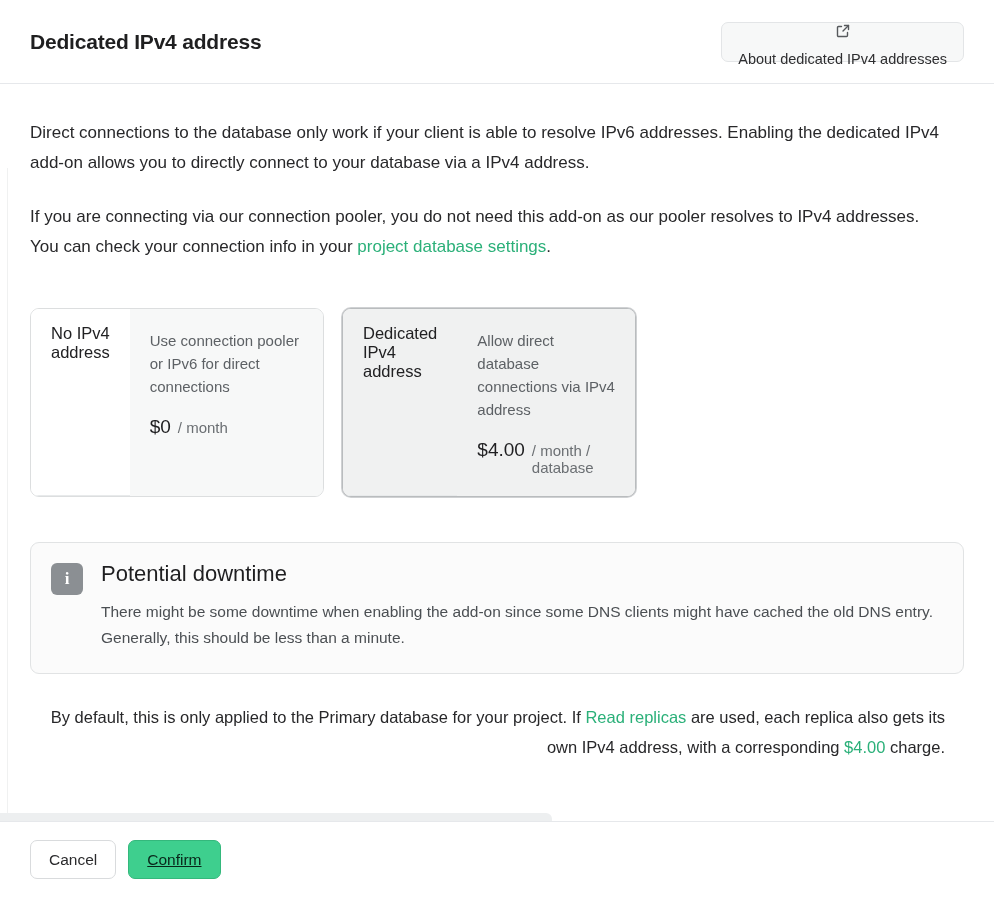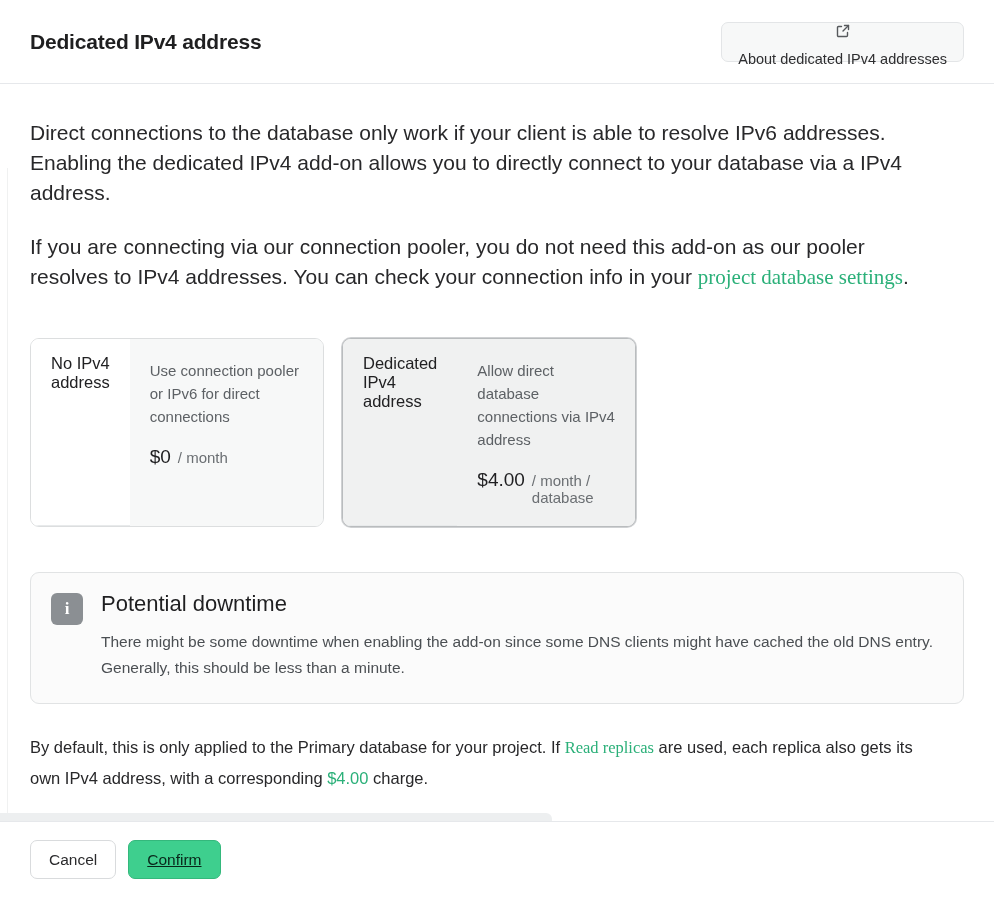--- a/index.html
+++ b/index.html
@@ -53,32 +53,31 @@
   .ext-icon svg { display: block; }
 
   
   .body {
     flex: 1 1 auto;
     padding: 34px 30px 0 30px;
     position: relative;
   }
 
   .para {
-    font-size: 21px;
+    font-size: 17px;
     line-height: 30px;
     color: #28282a;
     margin: 0 0 0 0;
     max-width: 910px;
   }
   .para.second { margin-top: 24px; }
   .link {
     color: #2bb079;
     text-decoration: none;
     cursor: pointer;
-    font-family: Liberation Serif, serif;
   }
 
   
   .cards {
     display: flex;
     gap: 18px;
     margin-top: 46px;
   }
   .card {
     width: 294px;
@@ -163,20 +162,21 @@
     line-height: 26px;
     color: #4b4f53;
   }
 
   .footnote {
     margin-top: 28px;
     font-size: 16.5px;
     line-height: 30px;
     color: #28282a;
     max-width: 915px;
+    text-align: right;
   }
   .footnote .amount { color: #2bb079; }
 
   
   .footer {
     flex: 0 0 76px;
     border-top: 1px solid #e6e8eb;
     display: flex;
     align-items: center;
     justify-content: flex-start;

